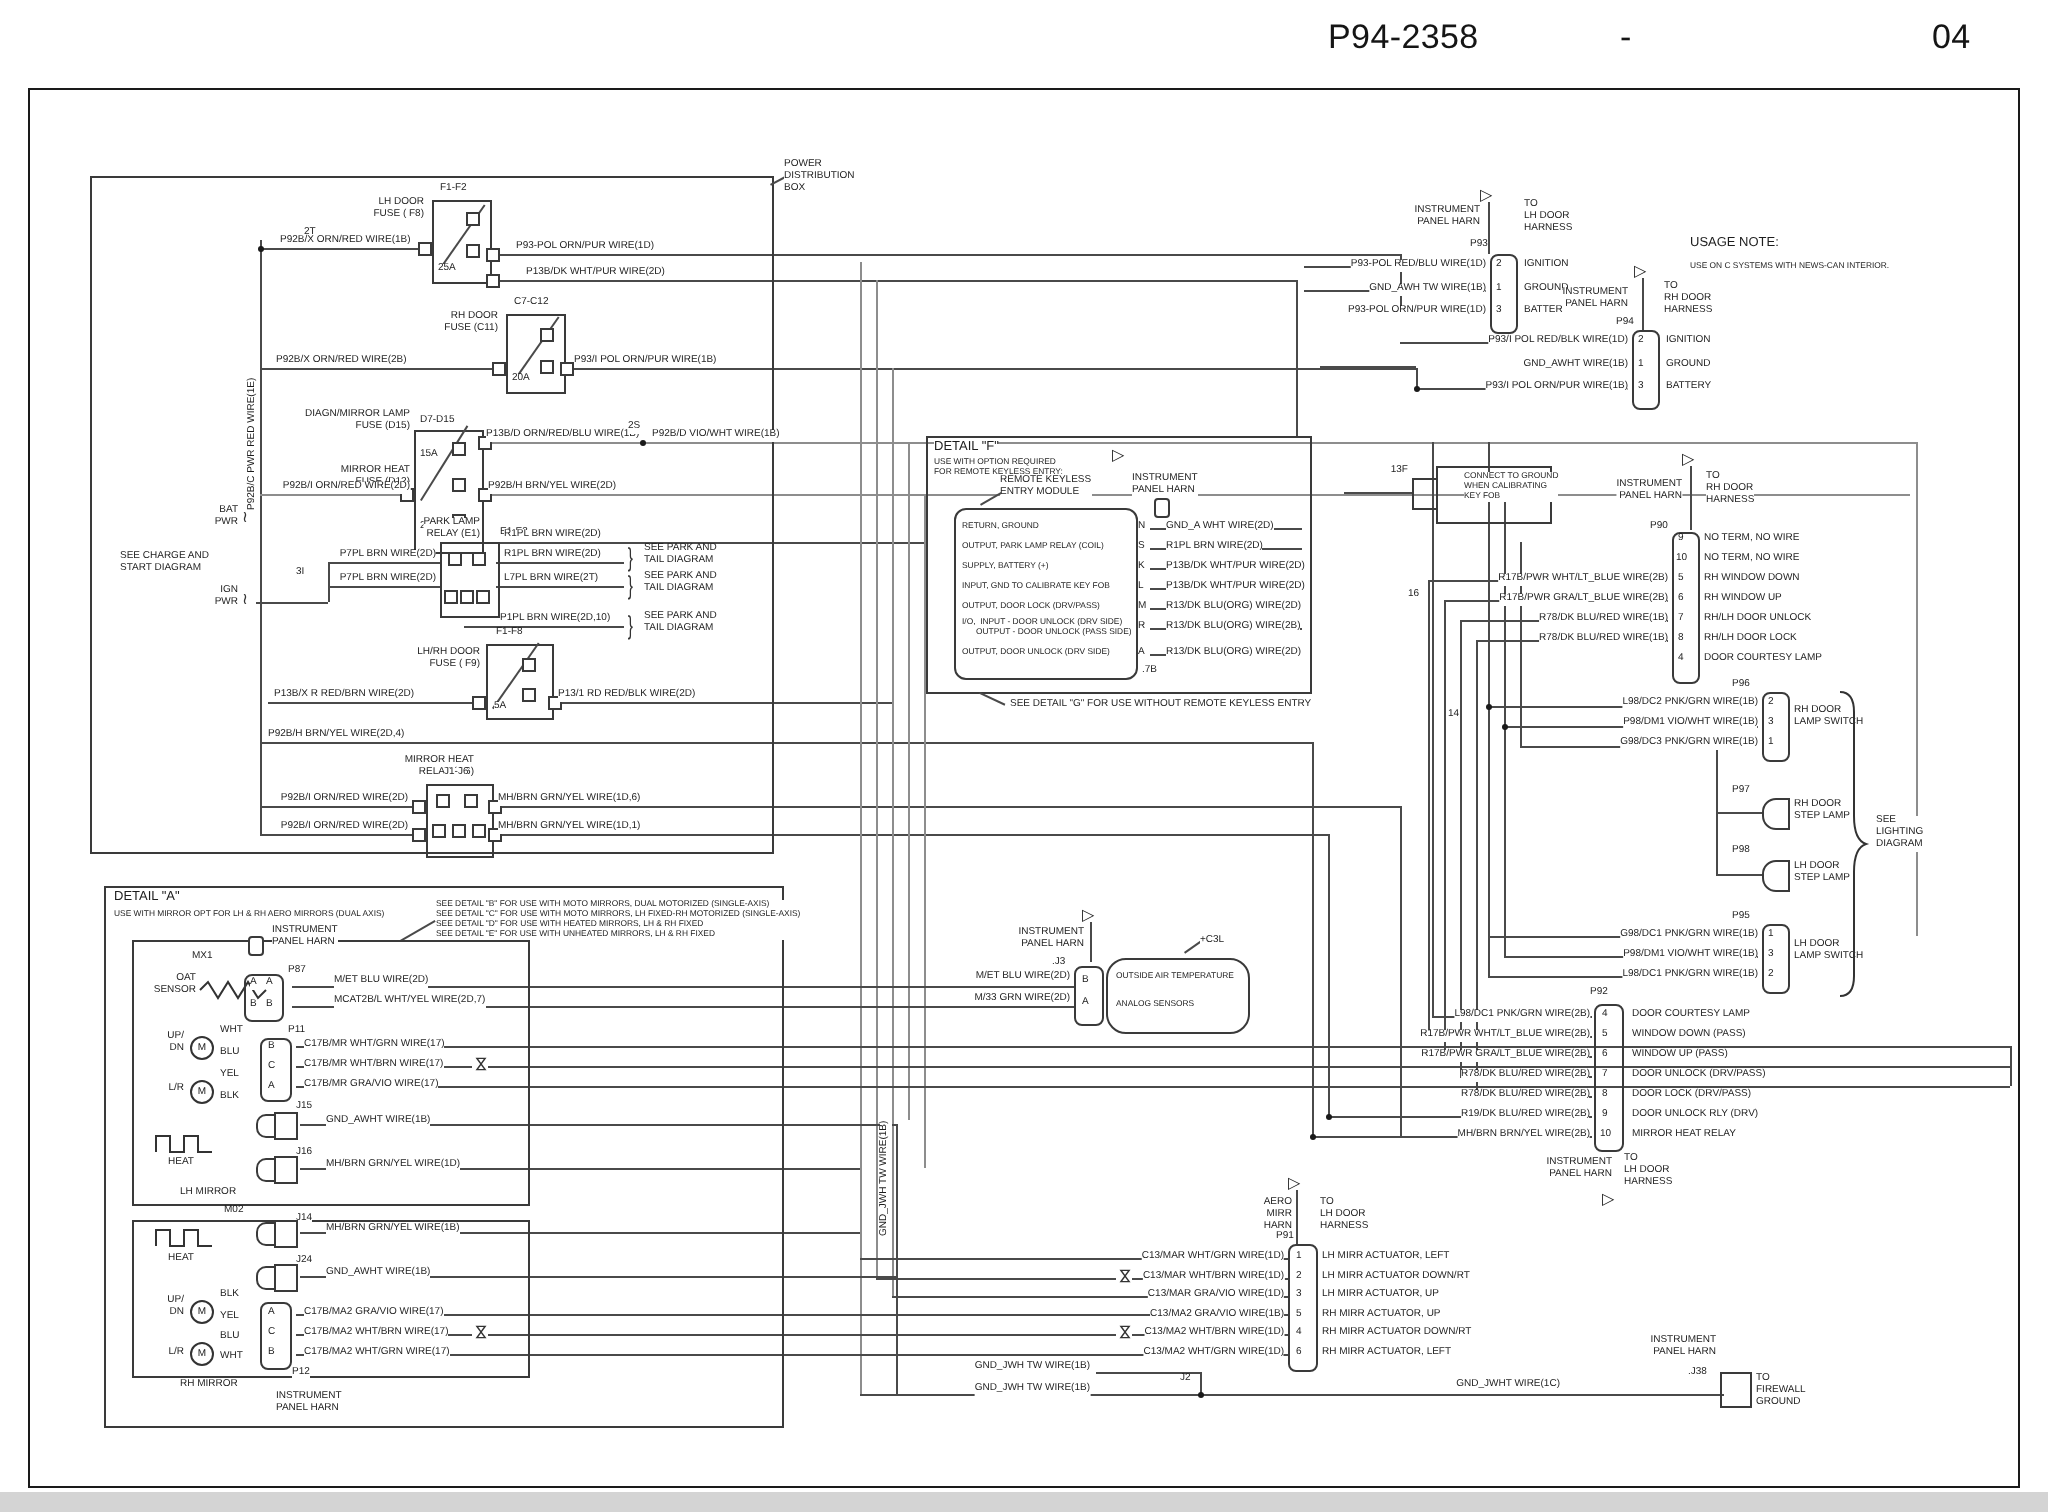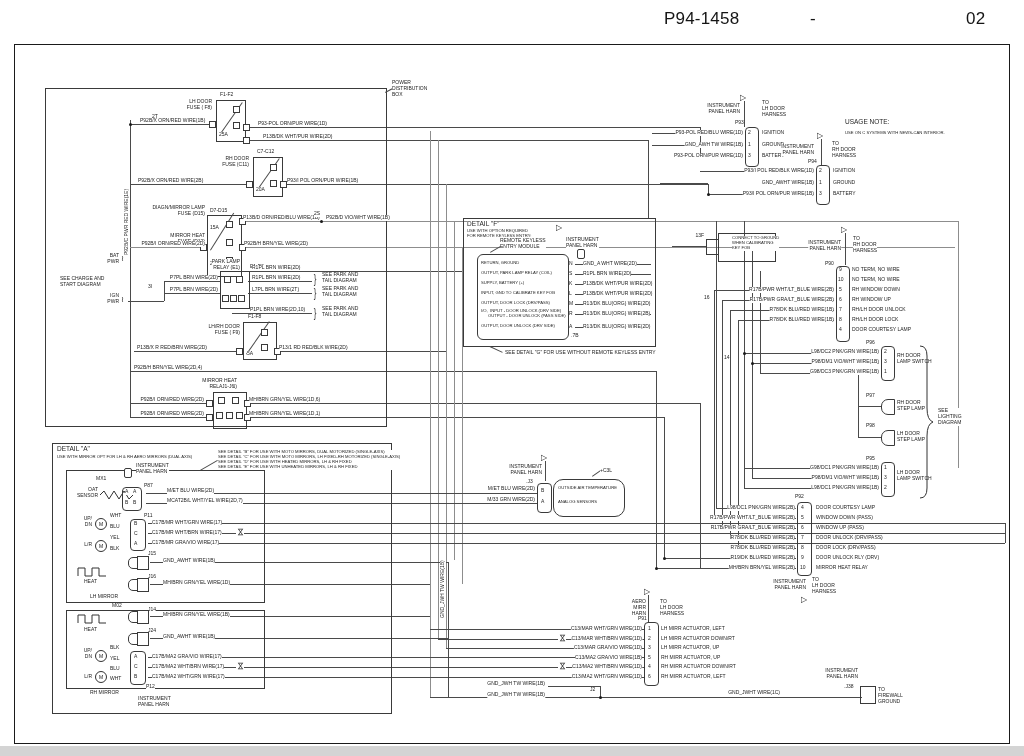--- a/index.html
+++ b/index.html
@@ -28,23 +28,23 @@
   .cicon{position:absolute;width:6px;height:8px;border:1px solid #3a3a3a;border-radius:2px;background:#fff;}
   .strip{position:absolute;left:0;top:746px;width:1024px;height:10px;background:#d4d4d4;}
   .bluemark{position:absolute;left:265px;top:57px;width:4px;height:5px;background:#3b4fd4;}
   svg{position:absolute;overflow:visible;}
 </style>
 </head>
 <body>
 
 <div class="page">
 
-  <div class="hdr" style="left:664px;top:9px;font-size:17px;">P94-1458</div>
+  <div class="hdr" style="left:664px;top:9px;font-size:17px;">P94-2358</div>
   <div class="hdr" style="left:810px;top:9px;font-size:17px;">-</div>
-  <div class="hdr" style="left:966px;top:9px;font-size:17px;">02</div>
+  <div class="hdr" style="left:966px;top:9px;font-size:17px;">04</div>
   <div class="bluemark"></div>
 
   <div class="sheet"></div>
 
   <div class="lnv" style="left:130px;top:120px;height:297px;"></div>
   <div class="ln" style="left:130px;top:124px;width:86px;"></div>
   <div class="ln" style="left:244px;top:127px;width:456px;"></div>
   <div class="ln" style="left:244px;top:140px;width:404px;"></div>
   <div class="lnv" style="left:648px;top:140px;height:78px;"></div>
   <div class="ln" style="left:652px;top:133px;width:91px;"></div>

